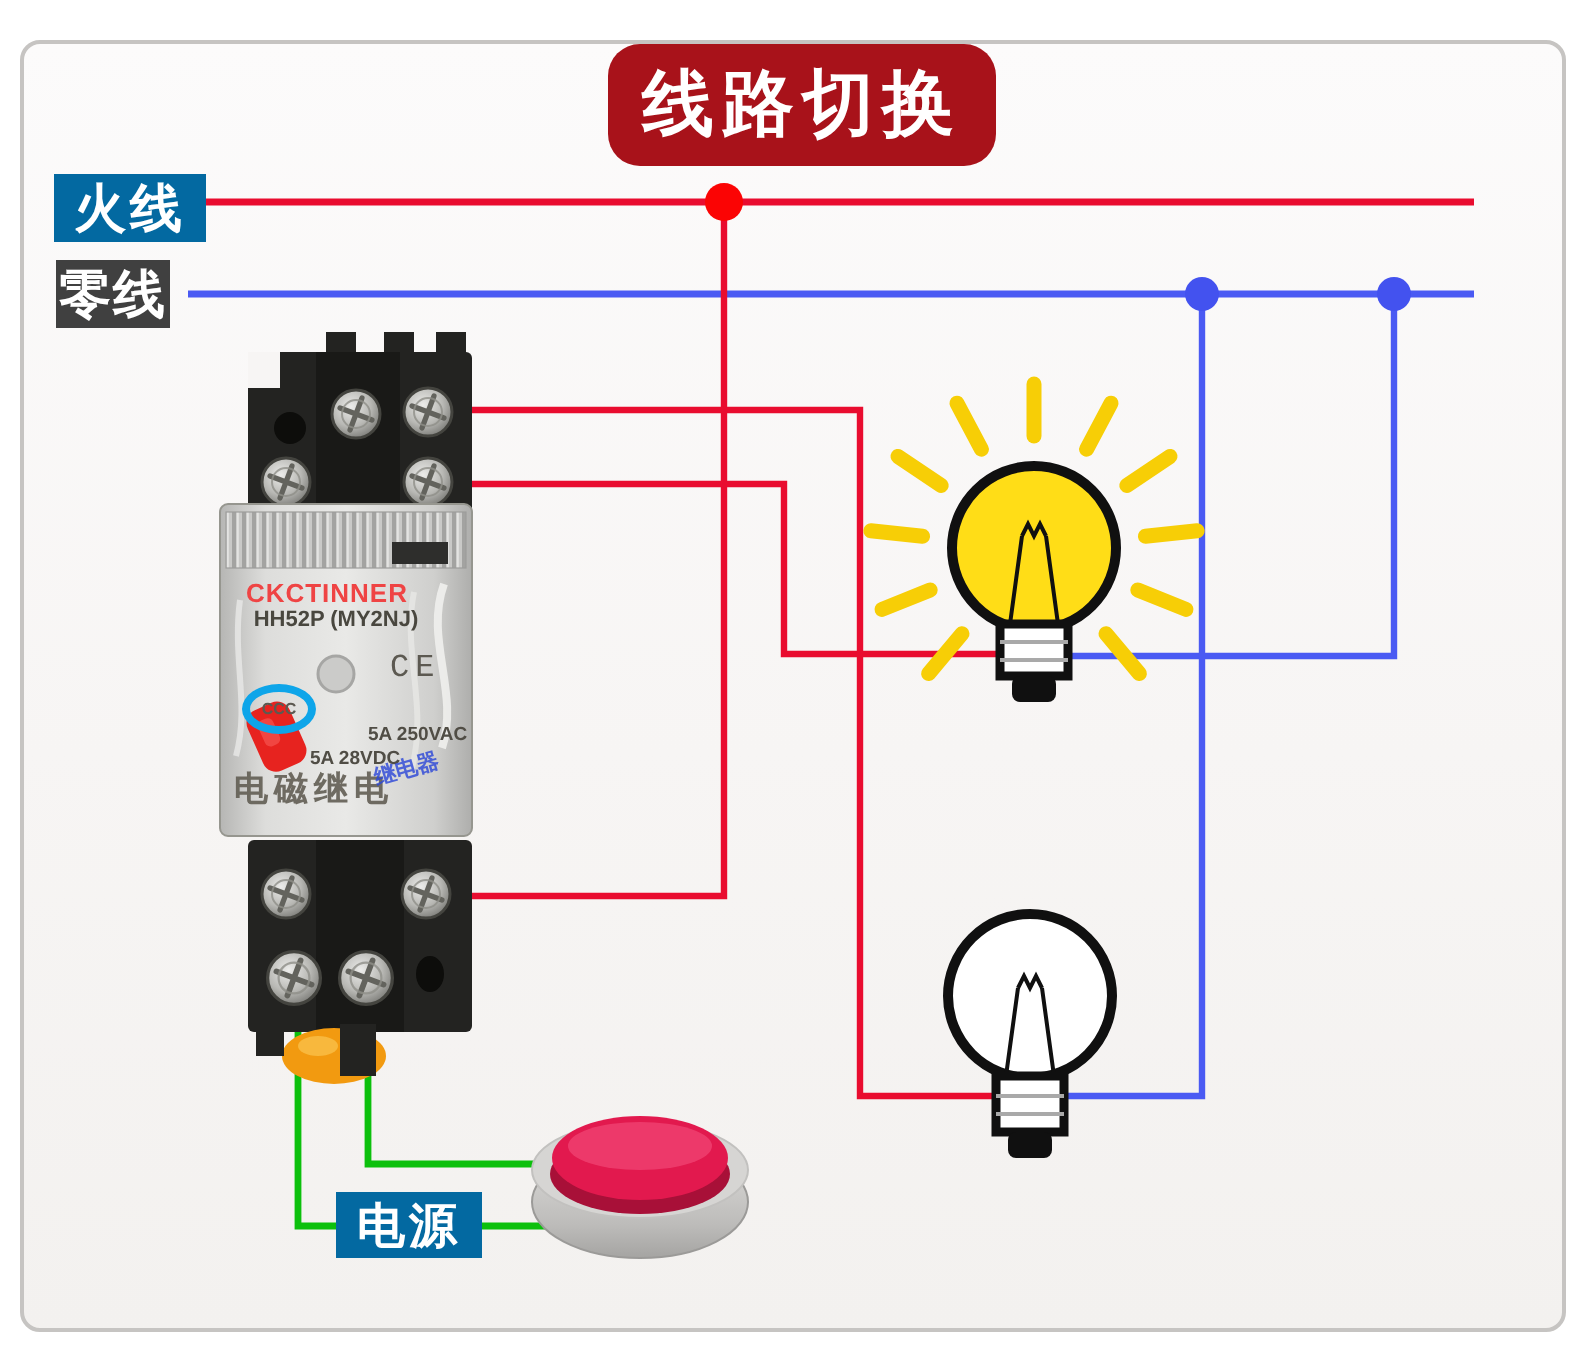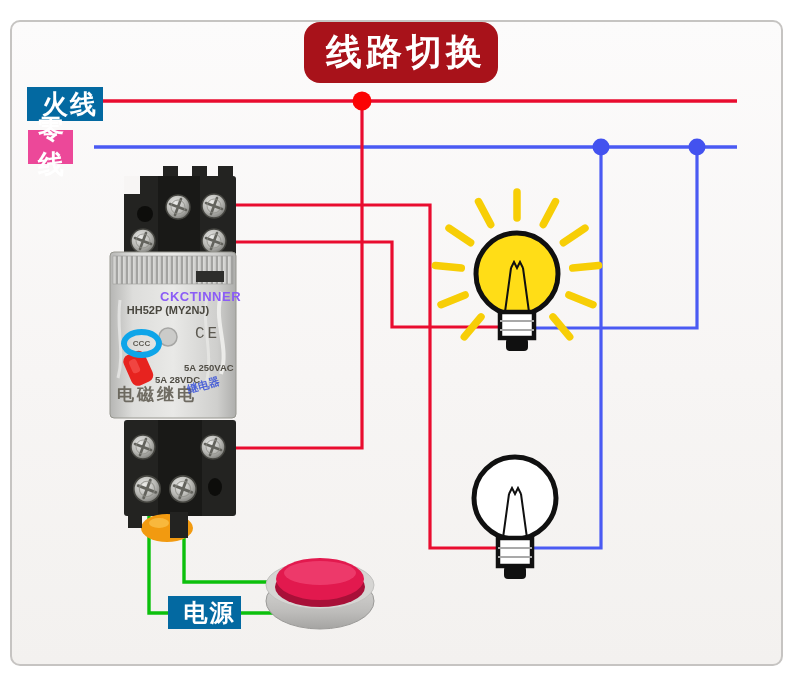--- a/index.html
+++ b/index.html
@@ -3,31 +3,31 @@
 <meta charset="utf-8">
 <style>
   html,body{margin:0;padding:0;background:#fff;}
   .stage{position:relative;width:790px;height:685px;background:#ffffff;overflow:hidden;
          font-family:"Liberation Sans",sans-serif;}
   .frame{position:absolute;left:10px;top:20px;width:773px;height:646px;box-sizing:border-box;
          border:2px solid #c6c4c2;border-radius:10px;
          background:linear-gradient(180deg,#fcfbfb 0%,#f7f5f4 55%,#f3f1ef 100%);}
   svg.diagram{position:absolute;left:0;top:0;z-index:2;}
   .lbl{position:absolute;z-index:3;display:flex;align-items:center;justify-content:center;
-       color:#fff;font-weight:bold;box-sizing:border-box;padding-left:10px;}
+       color:#fff;font-weight:bold;box-sizing:border-box;}
   .banner{left:304px;top:22px;width:194px;height:61px;background:#a8121a;border-radius:16px;
           font-size:36px;letter-spacing:4px;}
   .live-label{left:27px;top:87px;width:76px;height:34px;background:#0369a1;font-size:26px;letter-spacing:2px;}
-  .neutral-label{left:28px;top:130px;width:45px;height:34px;background:#ec4899;font-size:26px;letter-spacing:1px;}
+  .neutral-label{left:28px;top:130px;width:57px;height:34px;background:#404040;font-size:26px;letter-spacing:1px;}
   .power-label{left:168px;top:596px;width:73px;height:33px;background:#0369a1;font-size:24px;letter-spacing:2px;}
   .rtext{position:absolute;z-index:3;line-height:1;}
-  .r-brand{left:112px;top:290px;width:92px;text-align:left;font-size:13px;font-weight:bold;
-           color:#8b5cf6;letter-spacing:.5px;padding-left:48px;}
+  .r-brand{left:112px;top:290px;width:92px;text-align:right;font-size:13px;font-weight:bold;
+           color:#ef4444;letter-spacing:.5px;}
   .r-model{left:110px;top:305px;width:116px;text-align:center;font-size:11px;font-weight:bold;color:#49473f;}
-  .r-ccc{left:121px;top:329px;width:29px;height:17px;border:6px solid #0ea5e9;border-radius:50%;
+  .r-ccc{left:121px;top:342px;width:29px;height:17px;border:4px solid #0ea5e9;border-radius:50%;
          display:flex;align-items:center;justify-content:center;font-size:8px;font-weight:bold;color:#5c5951;text-align:center;}
   .r-ce{left:195px;top:326px;font-size:16px;color:#5c5951;letter-spacing:3px;font-weight:500;font-family:Liberation Mono, monospace;}
   .r-rate1{left:184px;top:363px;font-size:9.5px;font-weight:bold;color:#504d45;}
   .r-rate2{left:155px;top:375px;font-size:9.5px;font-weight:bold;color:#504d45;}
   .r-cn{left:117px;top:386px;font-size:17px;font-weight:bold;color:#625e54;letter-spacing:3px;opacity:.9;}
   .r-tag{left:187px;top:380px;font-size:11px;font-weight:bold;color:#2b46d8;transform:rotate(-16deg);opacity:.8;}
 </style>
 </head>
 <body>
 

